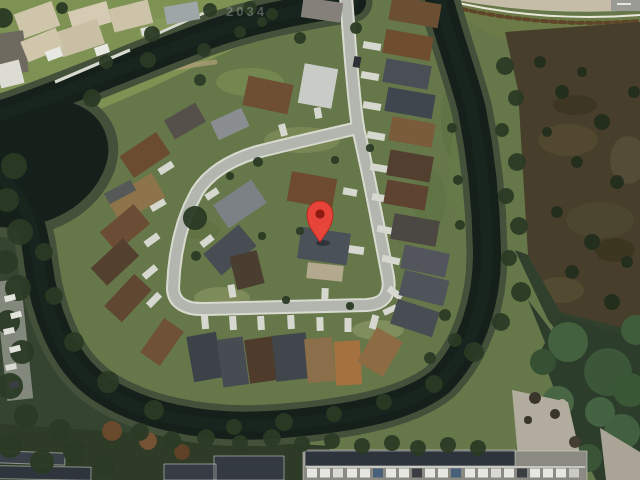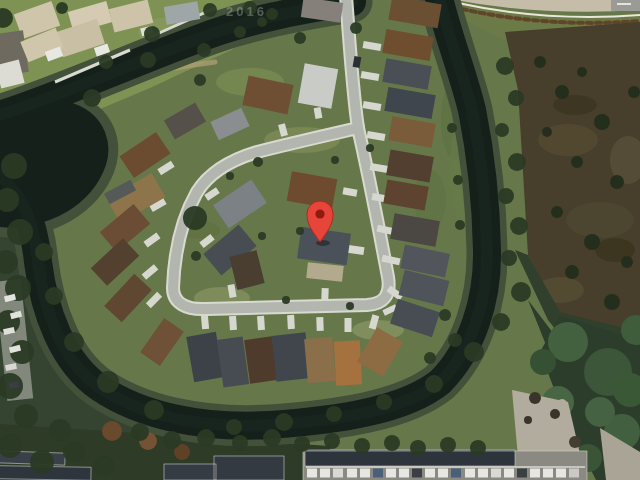--- a/index.html
+++ b/index.html
@@ -285,14 +285,14 @@
       <rect x="3.5" y="328" width="11" height="6" fill="#dfe0da" transform="rotate(-12 9 331)"></rect>
       <rect x="9.5" y="346" width="11" height="6" fill="#e2e3dd" transform="rotate(-14 15 349)"></rect>
       <rect x="5.5" y="364" width="11" height="6" fill="#d8d9d3" transform="rotate(-12 11 367)"></rect>
       <rect x="9" y="382" width="10" height="6" fill="#3a3e42" transform="rotate(-12 14 385)"></rect>
       <g id="pin-group">
         <ellipse cx="323" cy="243" rx="7" ry="3" fill="rgba(0,0,0,0.35)"></ellipse>
         <path d="M320,242 C 311.5,230 307,224 307,214 A 13,13 0 1 1 333,214 C 333,224 328.5,230 320,242 Z" fill="#e8453a" stroke="#b5271e" stroke-width="1"></path>
         <circle cx="320" cy="214" r="4.6" fill="#8f1b10"></circle>
       </g>
   </svg>
-  <div class="watermark">2016</div>
+  <div class="watermark">2034</div>
 </div>
 
 </body></html>

